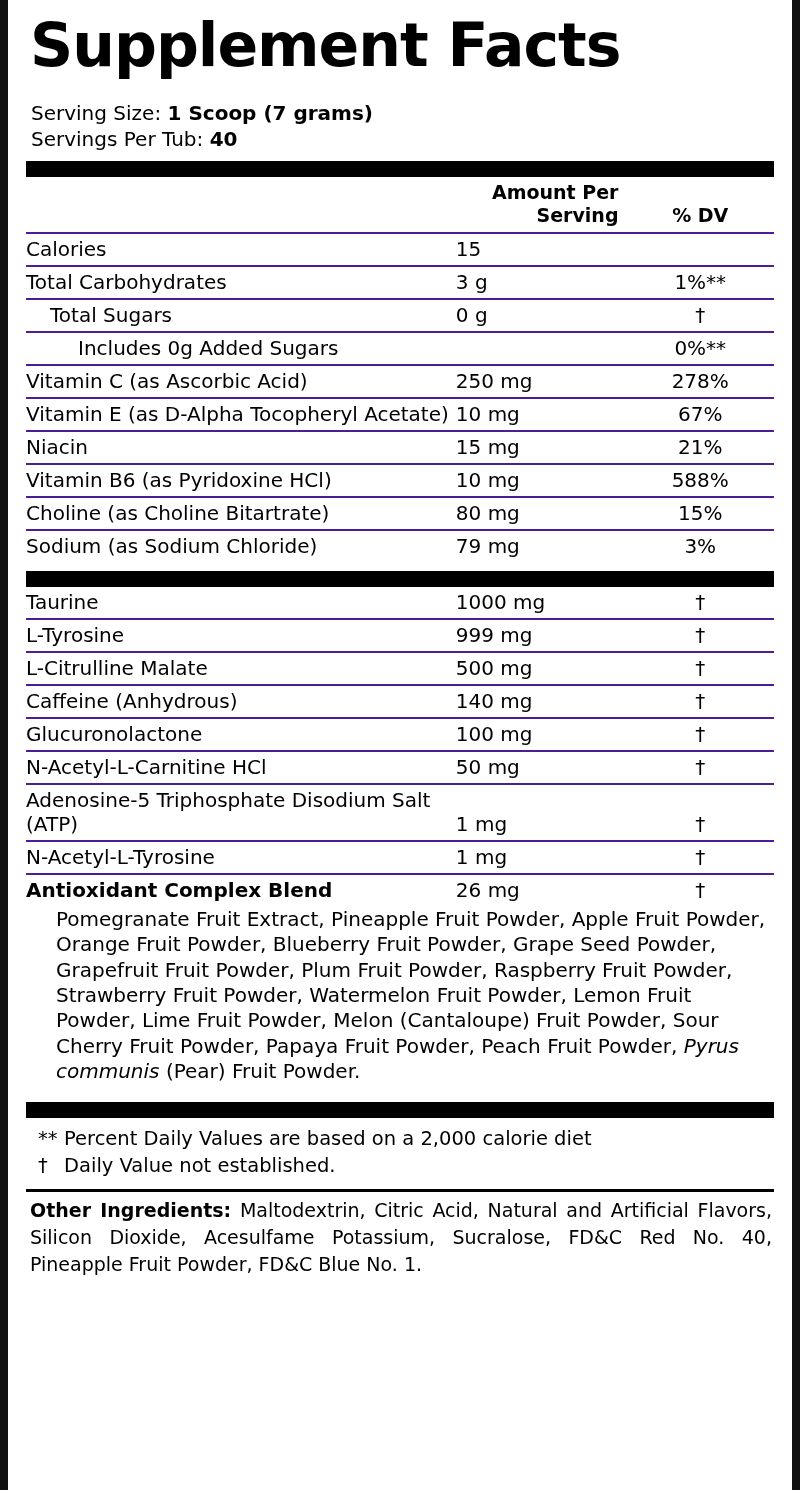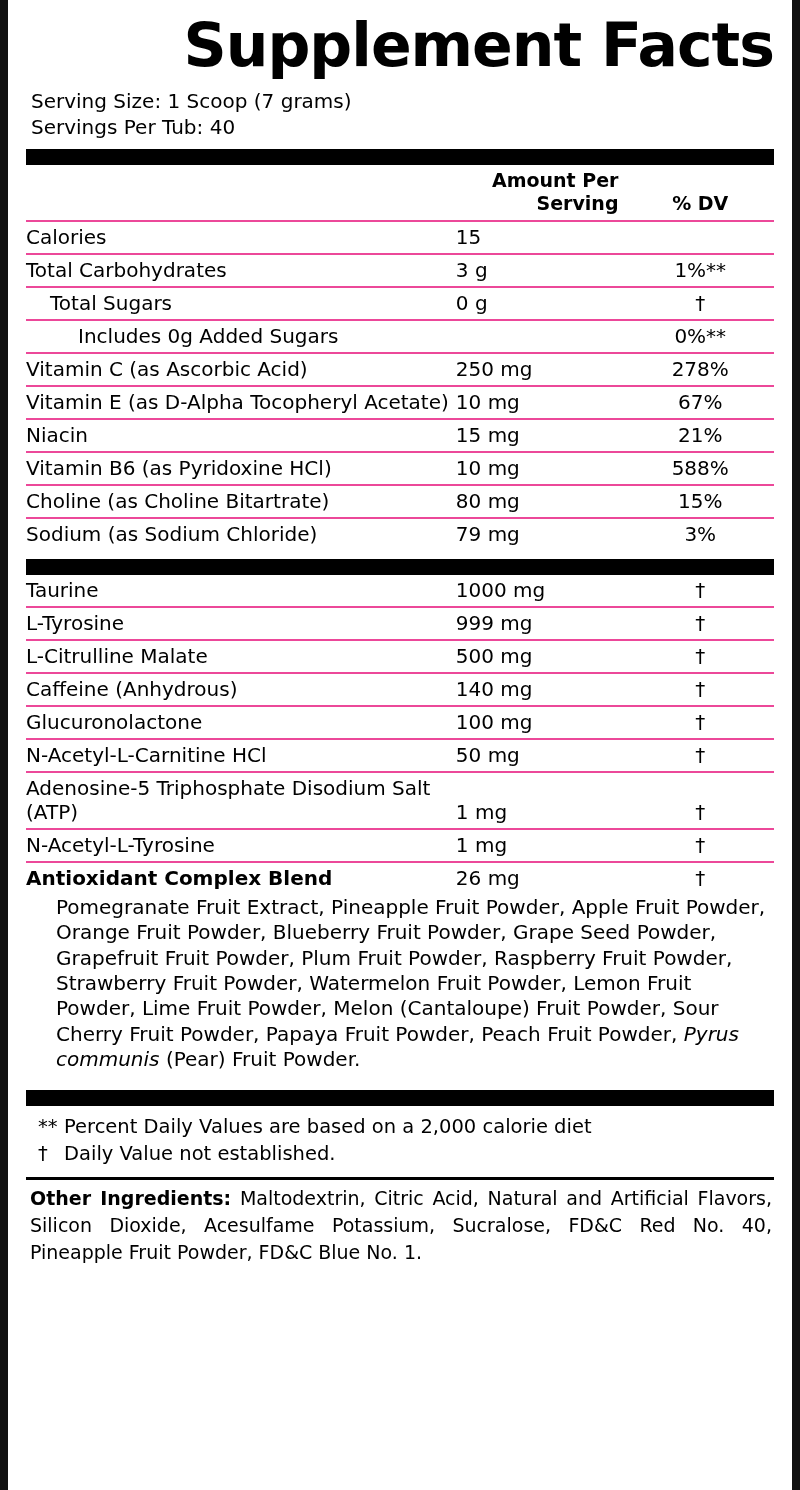--- a/index.html
+++ b/index.html
@@ -35,32 +35,31 @@
     right: 0; top: 0; bottom: 0;
     width: 8px;
     background: #111111;
   }
 
   .title {
     font-size: 60px;
     font-weight: bold;
     letter-spacing: -1px;
     line-height: 1.05;
-    margin: 4px 0 12px 4px;
+    margin: 4px 0 24px 4px;
     white-space: nowrap;
-    text-align: right;
   }
 
   .serving-line {
     font-size: 20px;
     line-height: 1.28;
     margin-left: 5px;
   }
   .serving-line .val {
-    font-weight: normal;
+    font-weight: bold;
   }
 
   .bar-thick {
     height: 16px;
     background: #000000;
     margin: 9px 0 0 0;
   }
   .bar-thin {
     height: 3px;
     background: #000000;
@@ -75,21 +74,21 @@
     font-size: 20px;
     padding: 3px 0 4px 0;
     vertical-align: bottom;
     line-height: 1.2;
   }
   .col-name { width: 408px; }
   .col-amt  { width: 162px; padding-right: 18px !important; }
   .col-dv   { width: 140px; text-align: center; }
 
   tr.rule td {
-    border-bottom: 2px solid #ec4899;
+    border-bottom: 2px solid #4c1d95;
   }
   tr.headrow td {
     font-weight: bold;
     font-size: 19px;
     padding-bottom: 5px;
     padding-top: 4px;
   }
   tr.headrow .col-amt { text-align: right; padding-right: 8px !important; }
   tr.headrow .col-dv { text-align: center; }
 

